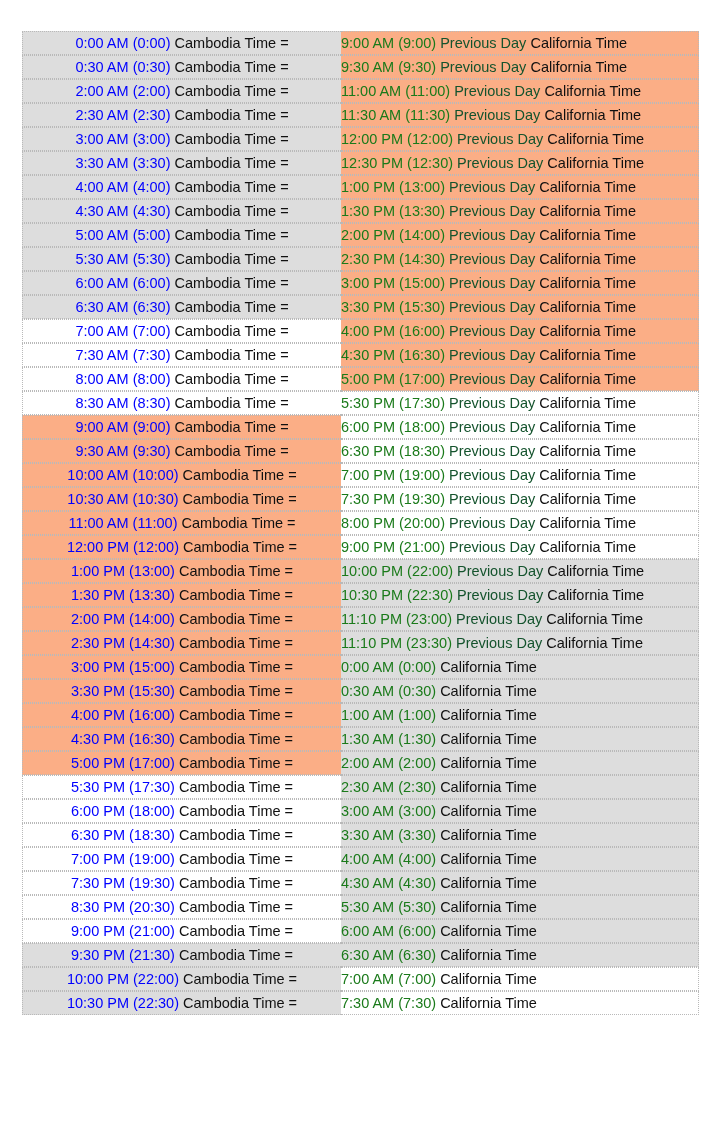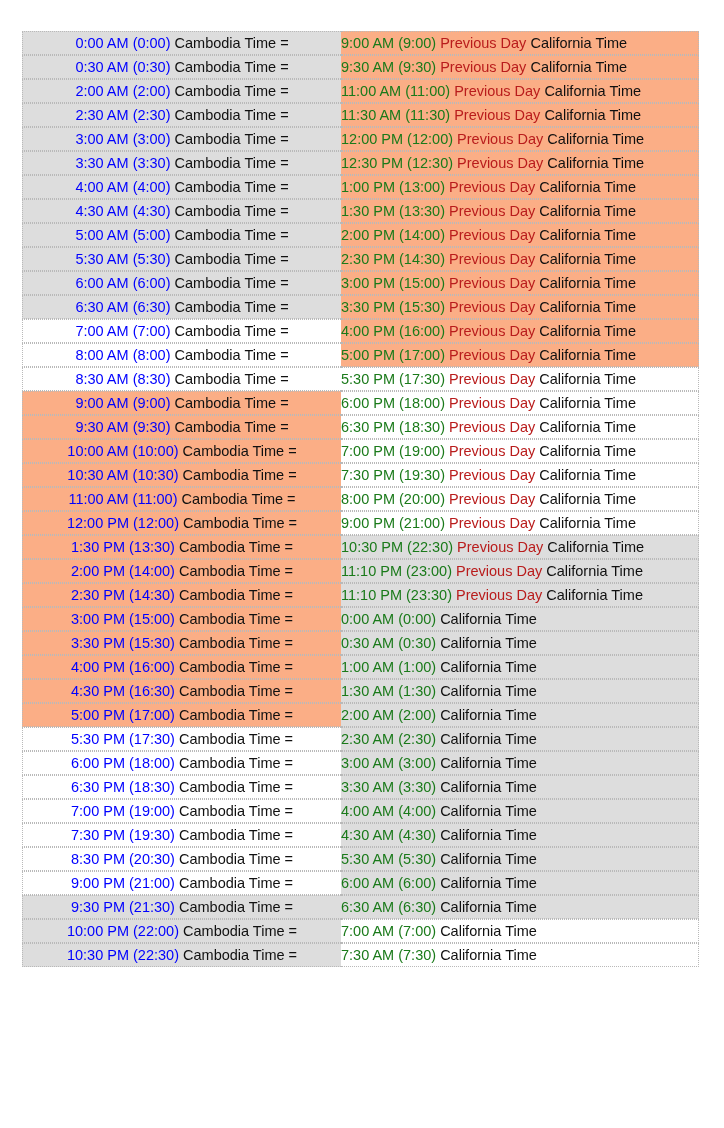--- a/index.html
+++ b/index.html
@@ -45,21 +45,21 @@
     padding-left: 1px;
     border-right: 1px dotted #b9b9b9;
   }
   
   .bg-white  { background: #ffffff; }
   .bg-gray   { background: #dddddd; }
   .bg-orange { background: #fbae86; }
 
   .t-src  { color: #0000ff; }
   .t-dst  { color: #1a7a1a; }
-  .t-prev { color: #b91c1c; }
+  .t-prev { color: #14532d; }
   .t-lbl  { color: #101010; }
 </style>
 </head>
 <body>
 
 <div id="conversion-wrap">
   <table class="conv-table">
     <tbody id="tbody-rows">
         <tr>
           <td class="cell-left bg-gray"><span class="t-src">0:00 AM (0:00)</span> <span class="t-lbl">Cambodia Time</span> <span class="t-lbl">=</span></td>
@@ -107,20 +107,24 @@
         </tr>
         <tr>
           <td class="cell-left bg-gray"><span class="t-src">6:30 AM (6:30)</span> <span class="t-lbl">Cambodia Time</span> <span class="t-lbl">=</span></td>
           <td class="cell-right bg-orange"><span class="t-dst">3:30 PM (15:30)</span> <span class="t-prev">Previous Day</span> <span class="t-lbl">California Time</span></td>
         </tr>
         <tr>
           <td class="cell-left bg-white"><span class="t-src">7:00 AM (7:00)</span> <span class="t-lbl">Cambodia Time</span> <span class="t-lbl">=</span></td>
           <td class="cell-right bg-orange"><span class="t-dst">4:00 PM (16:00)</span> <span class="t-prev">Previous Day</span> <span class="t-lbl">California Time</span></td>
         </tr>
         <tr>
+          <td class="cell-left bg-white"><span class="t-src">7:30 AM (7:30)</span> <span class="t-lbl">Cambodia Time</span> <span class="t-lbl">=</span></td>
+          <td class="cell-right bg-orange"><span class="t-dst">4:30 PM (16:30)</span> <span class="t-prev">Previous Day</span> <span class="t-lbl">California Time</span></td>
+        </tr>
+        <tr>
           <td class="cell-left bg-white"><span class="t-src">8:00 AM (8:00)</span> <span class="t-lbl">Cambodia Time</span> <span class="t-lbl">=</span></td>
           <td class="cell-right bg-orange"><span class="t-dst">5:00 PM (17:00)</span> <span class="t-prev">Previous Day</span> <span class="t-lbl">California Time</span></td>
         </tr>
         <tr>
           <td class="cell-left bg-white"><span class="t-src">8:30 AM (8:30)</span> <span class="t-lbl">Cambodia Time</span> <span class="t-lbl">=</span></td>
           <td class="cell-right bg-white"><span class="t-dst">5:30 PM (17:30)</span> <span class="t-prev">Previous Day</span> <span class="t-lbl">California Time</span></td>
         </tr>
         <tr>
           <td class="cell-left bg-orange"><span class="t-src">9:00 AM (9:00)</span> <span class="t-lbl">Cambodia Time</span> <span class="t-lbl">=</span></td>
           <td class="cell-right bg-white"><span class="t-dst">6:00 PM (18:00)</span> <span class="t-prev">Previous Day</span> <span class="t-lbl">California Time</span></td>
@@ -137,20 +141,24 @@
           <td class="cell-left bg-orange"><span class="t-src">10:30 AM (10:30)</span> <span class="t-lbl">Cambodia Time</span> <span class="t-lbl">=</span></td>
           <td class="cell-right bg-white"><span class="t-dst">7:30 PM (19:30)</span> <span class="t-prev">Previous Day</span> <span class="t-lbl">California Time</span></td>
         </tr>
         <tr>
           <td class="cell-left bg-orange"><span class="t-src">11:00 AM (11:00)</span> <span class="t-lbl">Cambodia Time</span> <span class="t-lbl">=</span></td>
           <td class="cell-right bg-white"><span class="t-dst">8:00 PM (20:00)</span> <span class="t-prev">Previous Day</span> <span class="t-lbl">California Time</span></td>
         </tr>
         <tr>
           <td class="cell-left bg-orange"><span class="t-src">12:00 PM (12:00)</span> <span class="t-lbl">Cambodia Time</span> <span class="t-lbl">=</span></td>
           <td class="cell-right bg-white"><span class="t-dst">9:00 PM (21:00)</span> <span class="t-prev">Previous Day</span> <span class="t-lbl">California Time</span></td>
+        </tr>
+        <tr>
+          <td class="cell-left bg-orange"><span class="t-src">1:00 PM (13:00)</span> <span class="t-lbl">Cambodia Time</span> <span class="t-lbl">=</span></td>
+          <td class="cell-right bg-gray"><span class="t-dst">10:00 PM (22:00)</span> <span class="t-prev">Previous Day</span> <span class="t-lbl">California Time</span></td>
         </tr>
         <tr>
           <td class="cell-left bg-orange"><span class="t-src">1:30 PM (13:30)</span> <span class="t-lbl">Cambodia Time</span> <span class="t-lbl">=</span></td>
           <td class="cell-right bg-gray"><span class="t-dst">10:30 PM (22:30)</span> <span class="t-prev">Previous Day</span> <span class="t-lbl">California Time</span></td>
         </tr>
         <tr>
           <td class="cell-left bg-orange"><span class="t-src">2:00 PM (14:00)</span> <span class="t-lbl">Cambodia Time</span> <span class="t-lbl">=</span></td>
           <td class="cell-right bg-gray"><span class="t-dst">11:10 PM (23:00)</span> <span class="t-prev">Previous Day</span> <span class="t-lbl">California Time</span></td>
         </tr>
         <tr>

